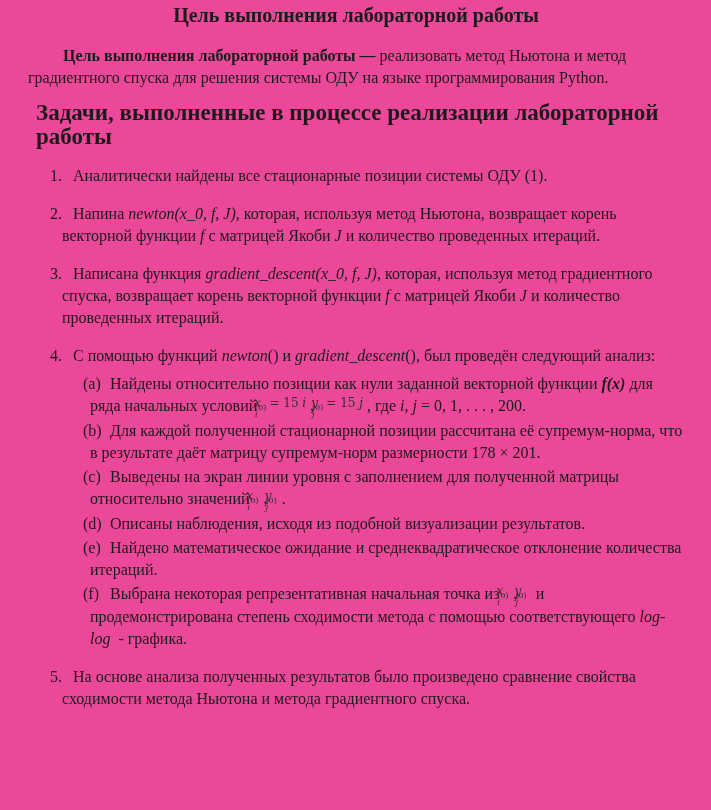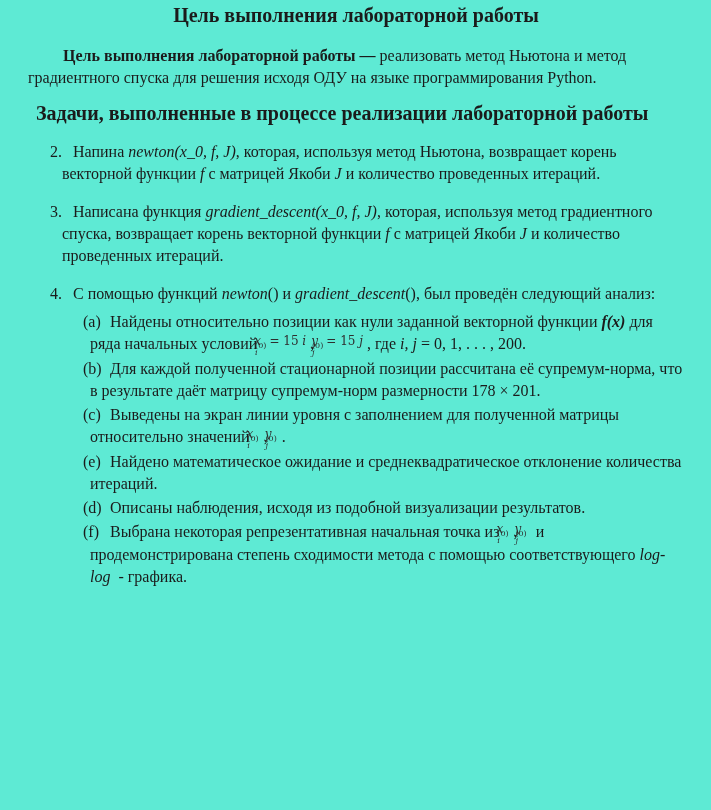--- a/index.html
+++ b/index.html
@@ -1,34 +1,34 @@
 <!DOCTYPE html>
 <html><head>
 <meta charset="utf-8">
 <style>
   html,body{margin:0;padding:0;background:#ffffff;}
   .page{
     position:relative;
     width:711px;height:810px;
     box-sizing:border-box;
     padding:2px 27px 0 28px;
-    background:#5eead4;
+    background:#ec4899;
     color:#1b1b1b;
     font-family:"Liberation Serif","DejaVu Serif",serif;
     font-size:16px;
     line-height:22px;
     overflow:hidden;
   }
   h1.doc-title{
     font-size:20px;line-height:26px;margin:0;
     text-align:center;font-weight:700;
   }
   p.intro{margin:17px 0 0;text-indent:35px;}
   h2.section-title{
-    font-size:20px;line-height:24px;
+    font-size:23px;line-height:24px;
     margin:12px 0 0 8px;font-weight:700;
   }
   .main-list{margin:10px 0 0;}
   .item{
     margin-top:16px;
     padding-left:34px;
     text-indent:-12px;
   }
   .item > .marker{
     display:inline-block;width:13px;margin-right:10px;text-indent:0;
@@ -62,45 +62,47 @@
     vertical-align:-3px;
     margin:0 1px;
   }
   .mrhs{margin-left:2px;}
 </style>
 </head>
 <body>
 
 <div class="page">
   <h1 class="doc-title">Цель выполнения лабораторной работы</h1>
-  <p class="intro"><span class="b">Цель выполнения лабораторной работы — </span><span>реализовать метод Ньютона и метод градиентного спуска для решения исходя ОДУ на языке программирования Python.</span></p>
+  <p class="intro"><span class="b">Цель выполнения лабораторной работы — </span><span>реализовать метод Ньютона и метод градиентного спуска для решения системы ОДУ на языке программирования Python.</span></p>
   <h2 class="section-title">Задачи, выполненные в процессе реализации лабораторной работы</h2>
   <div class="main-list" id="main-list">
+      <div class="item"><span class="marker">1.</span><span>Аналитически найдены все стационарные позиции системы ОДУ (1).</span></div>
       <div class="item"><span class="marker">2.</span><span>Напина </span><span class="i">newton(x_0, f, J)</span><span>, которая, используя метод Ньютона, возвращает корень векторной функции </span><span class="i">f</span><span> с матрицей Якоби </span><span class="i">J</span><span> и количество проведенных итераций.</span></div>
       <div class="item"><span class="marker">3.</span><span>Написана функция </span><span class="i">gradient_descent(x_0, f, J)</span><span>, которая, используя метод градиентного спуска, возвращает корень векторной функции </span><span class="i">f</span><span> с матрицей Якоби </span><span class="i">J</span><span> и количество проведенных итераций.</span></div>
       <div class="item"><span class="marker">4.</span><span>С помощью функций </span><span class="i">newton</span><span>() и </span><span class="i">gradient_descent</span><span>(), был проведён следующий анализ:</span><div class="sublist">
           <div class="subitem"><span class="marker">(a)</span><span>Найдены относительно позиции как нули заданной векторной функции </span><span class="bi">f(x)</span><span> для ряда начальных условий </span><span class="math"><span class="mvar">x</span><span class="msc">
                 <span class="msup">(0)</span>
                 <span class="msub">i</span>
               </span><span class="mrhs">= 15</span><span class="mrvar"> i</span></span><span>&nbsp;, </span><span class="math"><span class="mvar">y</span><span class="msc">
                 <span class="msup">(0)</span>
                 <span class="msub">j</span>
               </span><span class="mrhs">= 15</span><span class="mrvar"> j</span></span><span>&nbsp;, где </span><span class="i">i, j</span><span> = 0, 1, . . . , 200.</span></div>
           <div class="subitem"><span class="marker">(b)</span><span>Для каждой полученной стационарной позиции рассчитана её супремум-норма, что в результате даёт матрицу супремум-норм размерности 178 × 201.</span></div>
           <div class="subitem"><span class="marker">(c)</span><span>Выведены на экран линии уровня с заполнением для полученной матрицы относительно значений </span><span class="math"><span class="mvar">x</span><span class="msc">
                 <span class="msup">(0)</span>
                 <span class="msub">i</span>
               </span></span><span>&nbsp;, </span><span class="math"><span class="mvar">y</span><span class="msc">
                 <span class="msup">(0)</span>
                 <span class="msub">j</span>
               </span></span><span>&nbsp;.</span></div>
+          <div class="subitem"><span class="marker">(d)</span><span>Описаны наблюдения, исходя из подобной визуализации результатов.</span></div>
           <div class="subitem"><span class="marker">(e)</span><span>Найдено математическое ожидание и среднеквадратическое отклонение количества итераций.</span></div>
-          <div class="subitem"><span class="marker">(d)</span><span>Описаны наблюдения, исходя из подобной визуализации результатов.</span></div>
           <div class="subitem"><span class="marker">(f)</span><span>Выбрана некоторая репрезентативная начальная точка из </span><span class="math"><span class="mvar">x</span><span class="msc">
                 <span class="msup">(0)</span>
                 <span class="msub">i</span>
               </span></span><span>&nbsp;, </span><span class="math"><span class="mvar">y</span><span class="msc">
                 <span class="msup">(0)</span>
                 <span class="msub">j</span>
               </span></span><span>&nbsp; и продемонстрирована степень сходимости метода с помощью соответствующего </span><span class="i">log-log</span><span>&nbsp; - графика.</span></div>
         </div></div>
+      <div class="item"><span class="marker">5.</span><span>На основе анализа полученных результатов было произведено сравнение свойства сходимости метода Ньютона и метода градиентного спуска.</span></div>
     </div>
 </div>
 
 </body></html>

